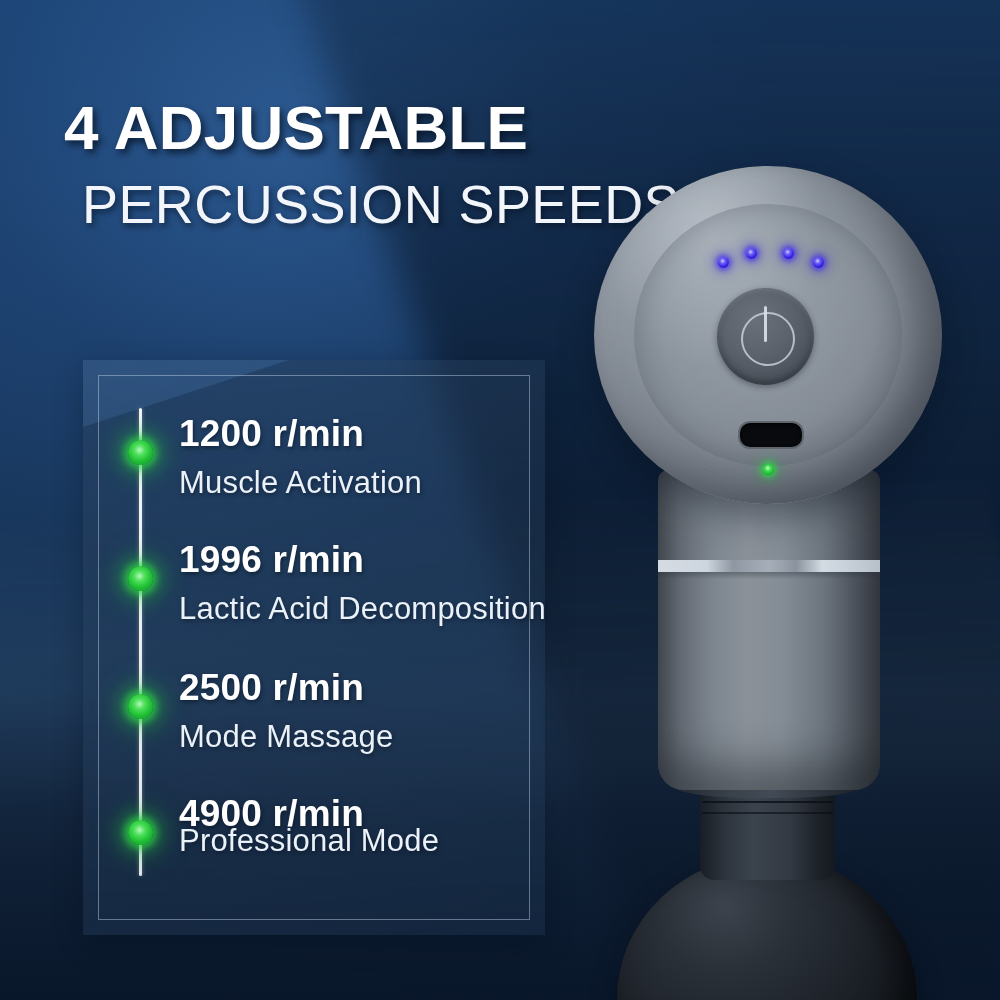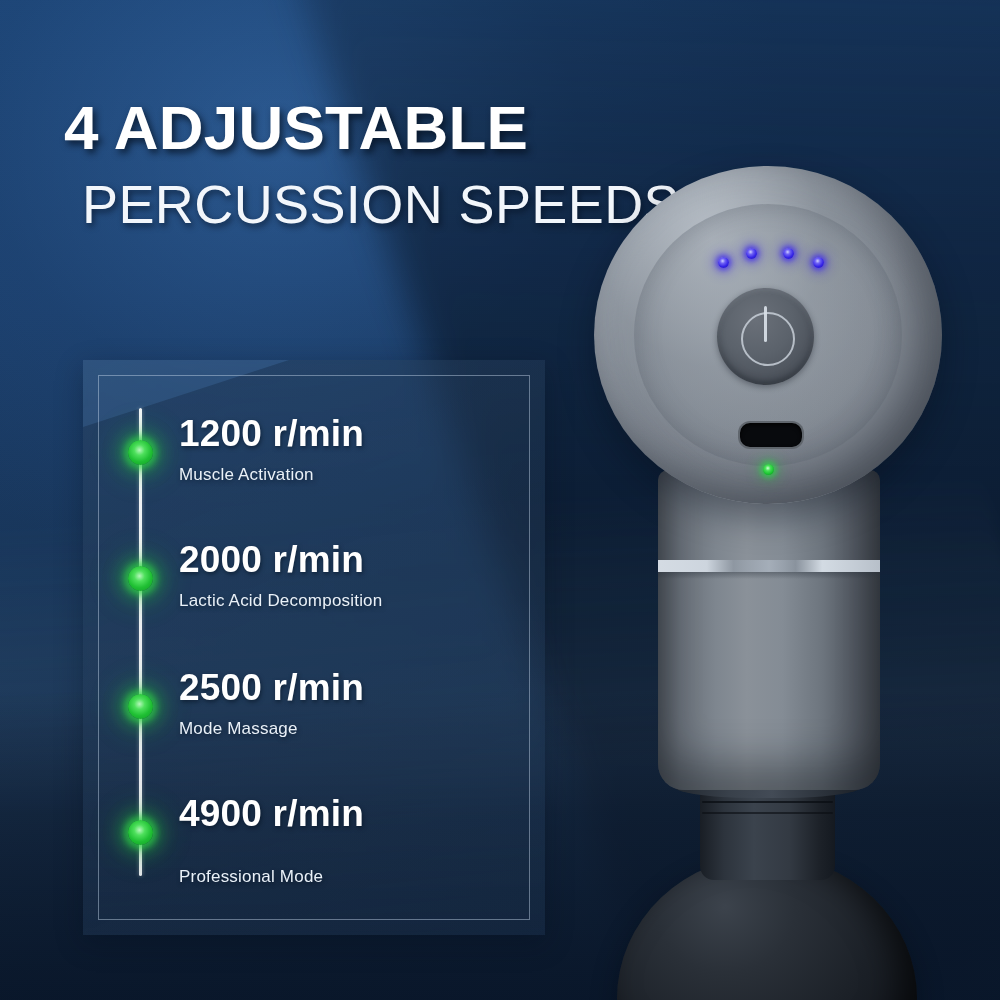--- a/index.html
+++ b/index.html
@@ -89,21 +89,21 @@
     box-shadow:0 0 6px 4px rgba(46,214,70,.62), 0 0 16px 9px rgba(40,200,64,.34), 0 0 28px 15px rgba(40,190,62,.16);
   }
   .rpm{
     position:absolute;left:96px;
     color:#ffffff;font-weight:bold;font-size:37px;letter-spacing:.2px;
     text-shadow:1px 2px 4px rgba(4,14,28,.55);
     white-space:nowrap;
   }
   .desc{
     position:absolute;left:96px;
-    color:#eaf1f8;font-weight:400;font-size:17px;letter-spacing:.2px;
+    color:#eaf1f8;font-weight:400;font-size:31px;letter-spacing:.2px;
     text-shadow:1px 2px 4px rgba(4,14,28,.5);
     white-space:nowrap;
   }
 
   
   .gun{position:absolute;left:0;top:0;width:1000px;height:1000px;pointer-events:none;}
 
   .ball{
     position:absolute;left:617px;top:856px;width:300px;height:230px;
     border-radius:50% 50% 48% 48%/62% 62% 38% 38%;
@@ -224,34 +224,34 @@
     <div class="rail"></div>
 
     <div class="speed-row" style="top:0">
       <div class="dot" style="top:80px"></div>
       <div class="rpm" style="top:53px">1200 r/min</div>
       <div class="desc" style="top:105px">Muscle Activation</div>
     </div>
 
     <div class="speed-row" style="top:0">
       <div class="dot" style="top:206px"></div>
-      <div class="rpm" style="top:179px">2000 r/min</div>
+      <div class="rpm" style="top:179px">1996 r/min</div>
       <div class="desc" style="top:231px">Lactic Acid Decomposition</div>
     </div>
 
     <div class="speed-row" style="top:0">
       <div class="dot" style="top:334px"></div>
       <div class="rpm" style="top:307px">2500 r/min</div>
       <div class="desc" style="top:359px">Mode Massage</div>
     </div>
 
     <div class="speed-row" style="top:0">
       <div class="dot" style="top:460px"></div>
       <div class="rpm" style="top:433px">4900 r/min</div>
-      <div class="desc" style="top:507px">Professional Mode</div>
+      <div class="desc" style="top:463px">Professional Mode</div>
     </div>
   </div>
 
   <div class="gun">
     <div class="ball"></div>
     <div class="shaft"></div>
     <div class="shaft-ring1"></div>
     <div class="shaft-ring2"></div>
     <div class="shaft-cap"></div>
 

